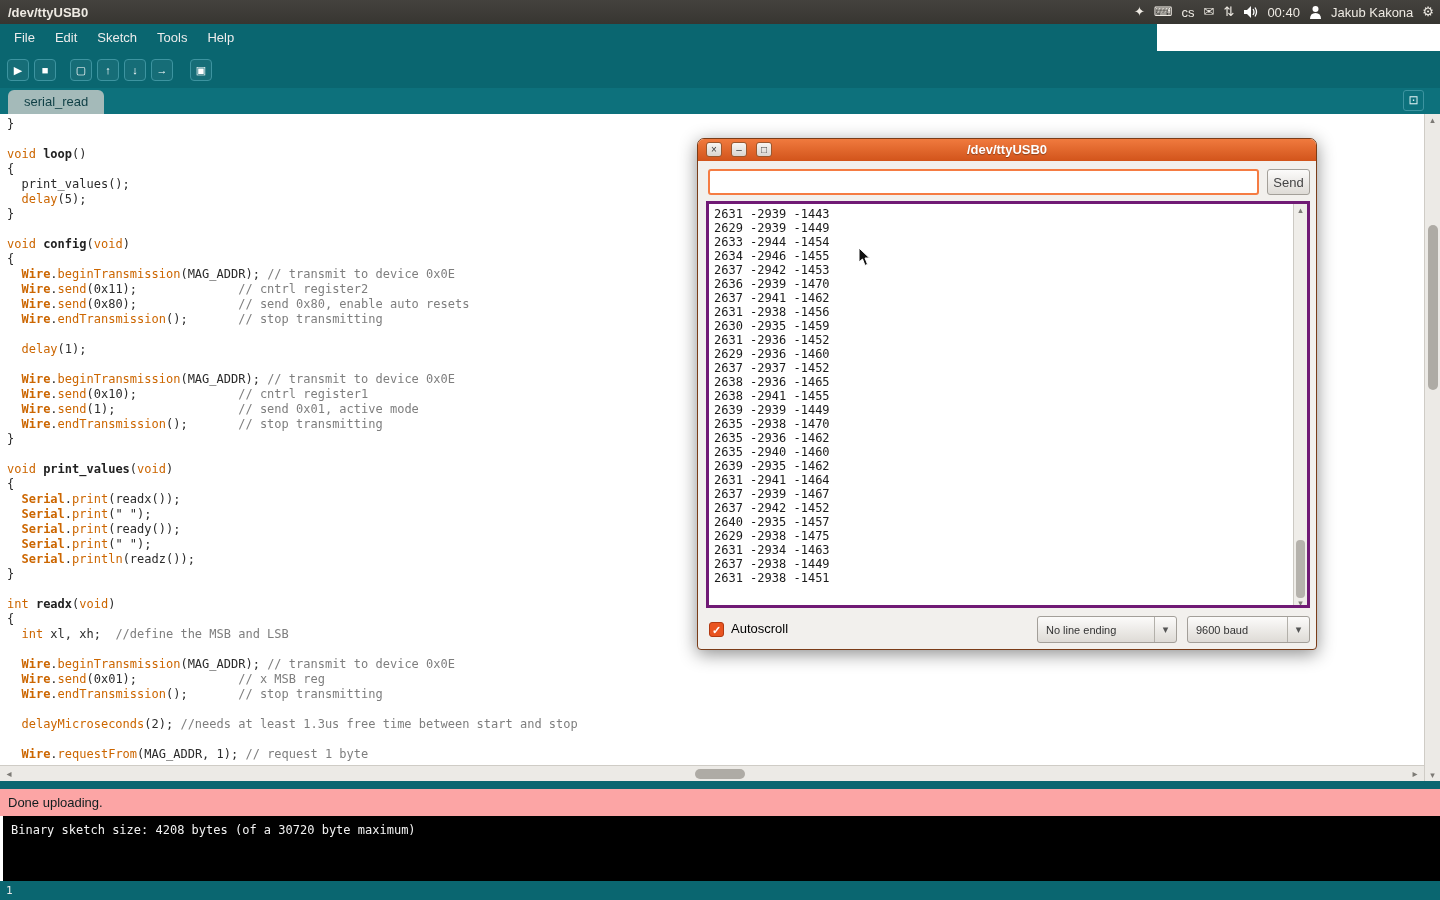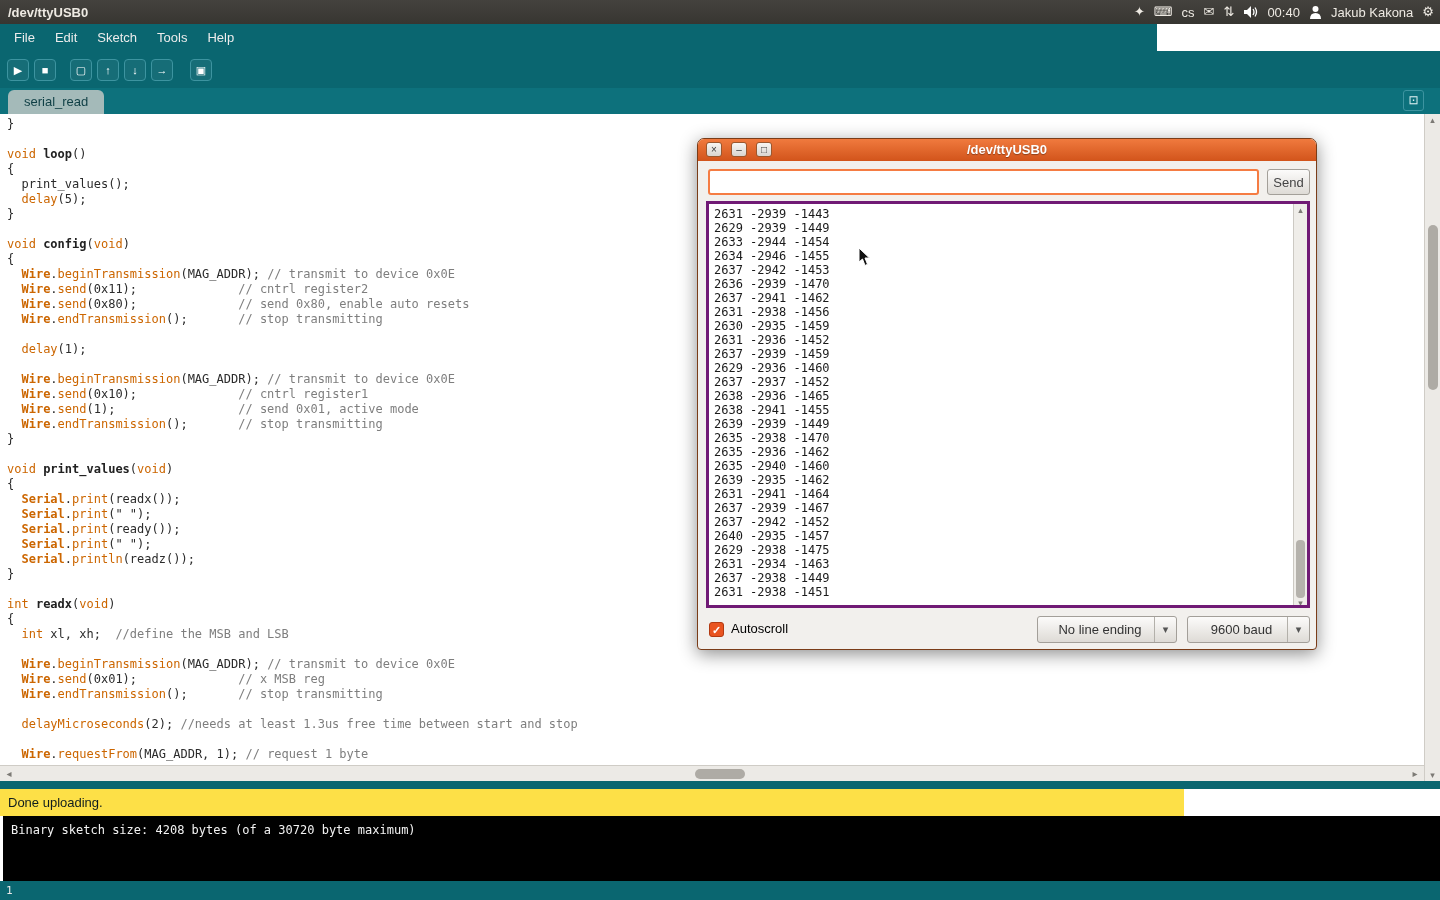--- a/index.html
+++ b/index.html
@@ -57,22 +57,22 @@
   .vthumb { position:absolute; left:3px; top:111px; width:10px; height:165px;
             background:#aeaba5; border-radius:6px; }
   .sarrow { position:absolute; width:100%; text-align:center; color:#7c7a75; font-size:9px; line-height:10px; }
   .hscroll { position:absolute; left:0; top:765px; width:1424px; height:16px;
              background:#eceae6; border-top:1px solid #cfccc6; }
   .hthumb { position:absolute; left:695px; top:3px; width:50px; height:10px;
             background:#aeaba5; border-radius:5px; }
   .harrow { position:absolute; top:0; color:#7c7a75; font-size:10px; line-height:15px; width:14px; text-align:center; }
 
   .tealgap { position:absolute; left:0; top:781px; width:1440px; height:8px; background:#0a6670; }
-  .statusbar { position:absolute; left:0; top:789px; width:1184px; height:27px;
-               background:#fde047; color:#101d1e; font-size:13px; line-height:27px; padding-left:8px; }
+  .statusbar { position:absolute; left:0; top:789px; width:1440px; height:27px;
+               background:#fca5a5; color:#101d1e; font-size:13px; line-height:27px; padding-left:8px; }
   .console { position:absolute; left:3px; top:816px; width:1440px; height:65px; background:#000; }
   .console-text { color:#f2f2f2; font-family:"DejaVu Sans Mono", monospace;
                   font-size:12px; padding:7px 0 0 8px; white-space:pre; }
   .footer { position:absolute; left:0; top:881px; width:1440px; height:19px;
             background:#0a6670; color:#e8e8e8; font-family:"DejaVu Sans Mono", monospace;
             font-size:11px; line-height:19px; padding-left:6px; }
 
   
   .serial-window { position:absolute; left:697px; top:138px; width:620px; height:512px;
                    background:#f2f0ed; border:1px solid #7a3c18; border-radius:7px 7px 4px 4px;
@@ -102,21 +102,21 @@
                 background:#efede9; border-left:1px solid #ccc9c3; }
   .sm-vthumb { position:absolute; left:2px; top:336px; width:9px; height:58px;
                background:#b5b2ac; border-radius:4px; }
 
   .sm-checkbox { position:absolute; left:11px; top:483px; width:15px; height:15px;
                  background:#e95420; border:1px solid #b23a12; border-radius:3px;
                  color:#fff; font-size:11px; font-weight:bold; text-align:center; line-height:14px; }
   .sm-checklabel { position:absolute; left:33px; top:482px; font-size:13px; color:#000000; }
   .dropdown { position:absolute; top:477px; height:27px; border:1px solid #a39f99; border-radius:3px;
               background:linear-gradient(#fcfbfa,#dedbd6); display:flex; align-items:center; }
-  .dd-label { flex:1; font-size:13px; color:#333; padding-left:8px; white-space:nowrap;text-align:center; }
+  .dd-label { flex:1; font-size:11px; color:#333; padding-left:8px; white-space:nowrap; }
   .dd-arrowbox { width:22px; height:100%; border-left:1px solid #b3b0aa; color:#555;
                  font-size:11px; display:flex; align-items:center; justify-content:center; }
   .dd-lineending { left:339px; width:140px; }
   .dd-baud { left:489px; width:123px; }
 
   .cursor { position:absolute; left:858px; top:247px; z-index:50; }
 </style>
 </head>
 <body>
 
@@ -263,21 +263,20 @@
           <div class="sline">2631 -2939 -1443</div>
           <div class="sline">2629 -2939 -1449</div>
           <div class="sline">2633 -2944 -1454</div>
           <div class="sline">2634 -2946 -1455</div>
           <div class="sline">2637 -2942 -1453</div>
           <div class="sline">2636 -2939 -1470</div>
           <div class="sline">2637 -2941 -1462</div>
           <div class="sline">2631 -2938 -1456</div>
           <div class="sline">2630 -2935 -1459</div>
           <div class="sline">2631 -2936 -1452</div>
-          <div class="sline">2637 -2939 -1459</div>
           <div class="sline">2629 -2936 -1460</div>
           <div class="sline">2637 -2937 -1452</div>
           <div class="sline">2638 -2936 -1465</div>
           <div class="sline">2638 -2941 -1455</div>
           <div class="sline">2639 -2939 -1449</div>
           <div class="sline">2635 -2938 -1470</div>
           <div class="sline">2635 -2936 -1462</div>
           <div class="sline">2635 -2940 -1460</div>
           <div class="sline">2639 -2935 -1462</div>
           <div class="sline">2631 -2941 -1464</div>

